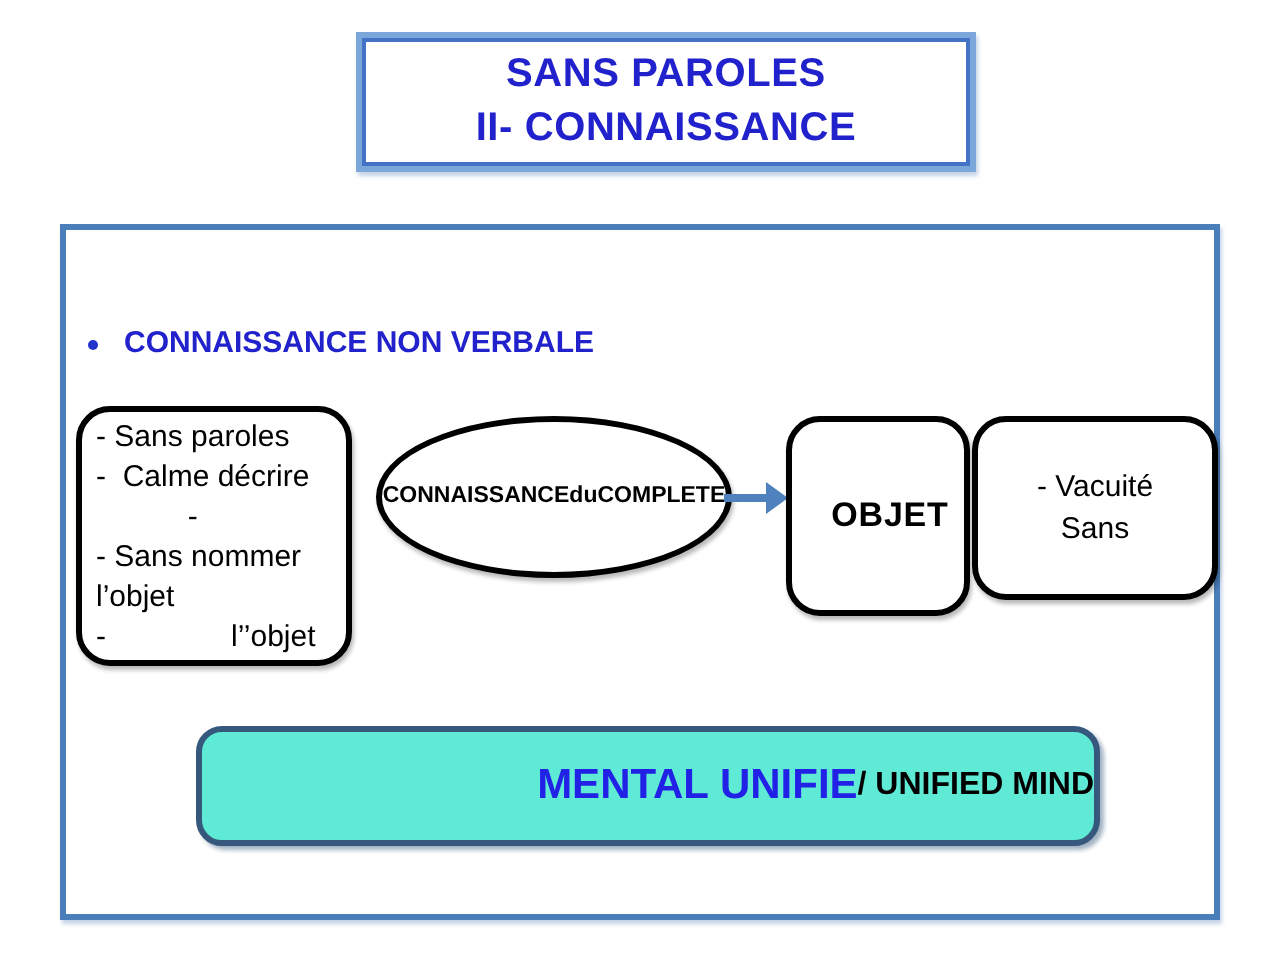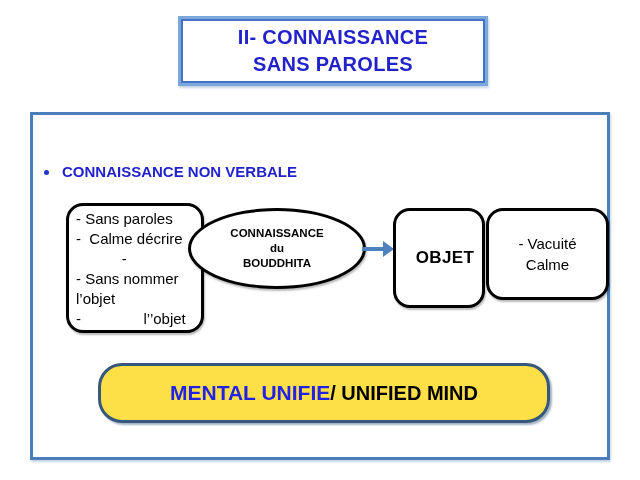--- a/index.html
+++ b/index.html
@@ -72,39 +72,38 @@
   
   .left-box {
     position: absolute;
     left: 38px; top: 203px;
     width: 138px; height: 130px;
     border: 3px solid #000000;
     border-radius: 17px;
     background: #ffffff;
     box-shadow: 1px 2px 2px rgba(0,0,0,0.28);
     padding: 3px 0 0 7px;
-    margin-left: 28px;
   }
   .left-box .line {
     font-size: 15px;
     line-height: 20px;
     color: #000000;
     white-space: pre;
   }
 
   
   .ellipse {
     position: absolute;
     left: 188px; top: 208px;
     width: 178px; height: 81px;
     border: 3px solid #000000;
     border-radius: 50%;
     background: #ffffff;
     box-shadow: 1px 2px 2px rgba(0,0,0,0.28);
-    display: flex; flex-direction: column;
+    display: flex; flex-direction: row;
     align-items: center; justify-content: center;
   }
   .ellipse .line {
     font-size: 11.5px;
     font-weight: bold;
     line-height: 15px;
     color: #000000;
     text-align: center;
   }
 
@@ -161,44 +160,44 @@
     text-align: center;
     white-space: pre;
   }
 
   
   .bottom-box {
     position: absolute;
     left: 98px; top: 363px;
     width: 452px; height: 60px;
     border: 3px solid #35587C;
-    border-radius: 24px;
-    background: #fde047;
+    border-radius: 13px;
+    background: #5eead4;
     box-shadow: 2px 2px 2px rgba(49,84,122,0.45);
-    display: flex; align-items: center; justify-content: center;
+    display: flex; align-items: center; justify-content: flex-end;
   }
   .bottom-primary {
     color: #2222E6;
     font-weight: bold;
     font-size: 21px;
   }
   .bottom-secondary {
     color: #000000;
     font-weight: bold;
-    font-size: 20px;
+    font-size: 16px;
   }
 </style>
 </head>
 <body>
 
 <div class="slide">
 
   <div class="title-box">
+    <div class="title-line">SANS PAROLES</div>
     <div class="title-line">II- CONNAISSANCE</div>
-    <div class="title-line">SANS PAROLES</div>
   </div>
 
   <div class="outer-box"></div>
 
   <div class="bullets">
     <div class="bullet-row">
       <span class="bullet-dot"></span>
       <span class="bullet-text">CONNAISSANCE NON VERBALE</span>
     </div>
   </div>
@@ -208,33 +207,33 @@
     <div class="line">-  Calme décrire</div>
     <div class="line">           -</div>
     <div class="line">- Sans nommer</div>
     <div class="line">l’objet</div>
     <div class="line">-               l’’objet</div>
   </div>
 
   <div class="ellipse">
     <div class="line">CONNAISSANCE</div>
     <div class="line">du</div>
-    <div class="line">BOUDDHITA</div>
+    <div class="line">COMPLETE</div>
   </div>
 
   <div class="arrow-line"></div>
   <div class="arrow-head"></div>
 
   <div class="objet-box">
     <span class="objet-label">OBJET</span>
   </div>
 
   <div class="right-box">
     <div class="line">- Vacuité</div>
-    <div class="line">Calme</div>
+    <div class="line">Sans</div>
   </div>
 
   <div class="bottom-box">
     <span class="bottom-primary">MENTAL UNIFIE</span>
     <span class="bottom-secondary">/ UNIFIED MIND</span>
   </div>
 
 </div>
 
 </body></html>

